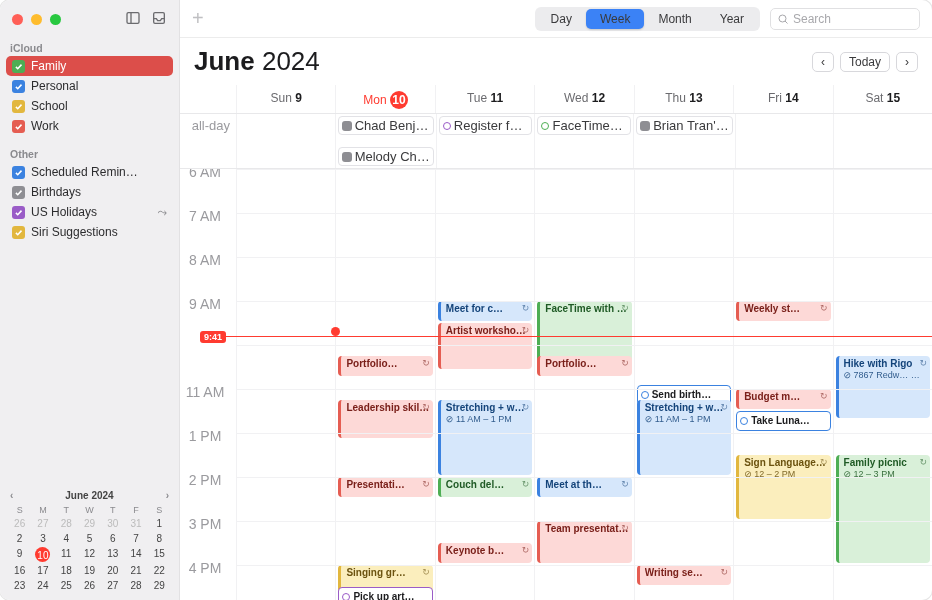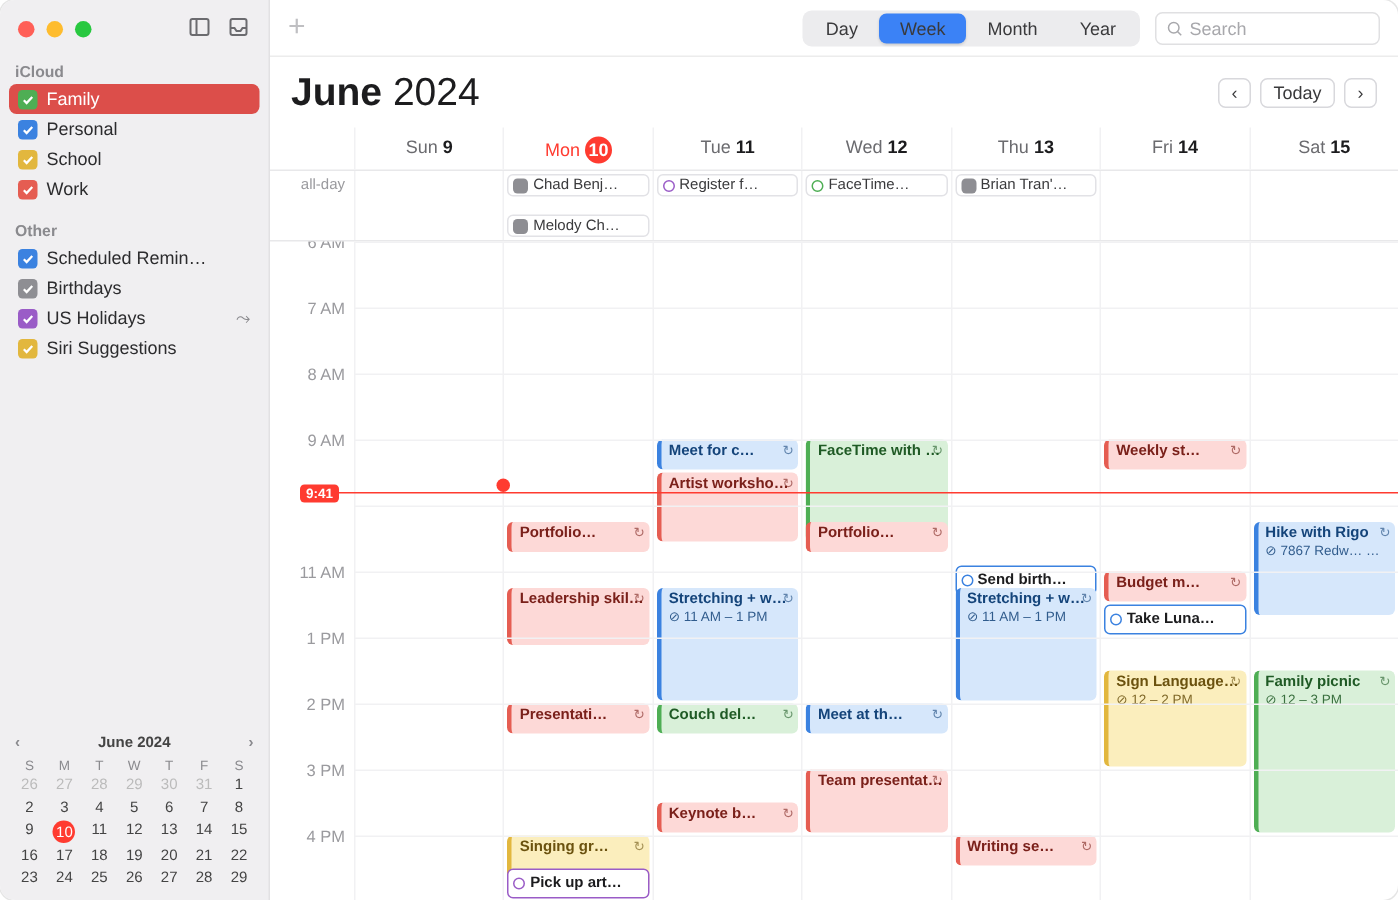--- a/index.html
+++ b/index.html
@@ -36,30 +36,30 @@
 .header{display:flex;align-items:center;padding:8px 14px}
 .month-title{font-size:26px;font-weight:700;color:#1c1c1e}
 .month-title .year{font-weight:400}
 .hdr-nav{margin-left:auto;display:flex;gap:6px}
 .navbtn{border:1px solid #d8d8dc;background:#fff;border-radius:5px;padding:2px 8px;font-size:12px;color:#3a3a3c;display:flex;align-items:center}
 .day-row{display:grid;grid-template-columns:56px repeat(7,1fr);border-bottom:1px solid #e8e8ea}
 .day-row .dh{padding:6px 0 4px;text-align:center;font-size:12px;color:#6b6b6f;border-left:1px solid #f1f1f3}
 .day-row .dh .num{color:#1c1c1e;font-weight:600}
 .day-row .dh.today .num{background:#ff3b30;color:#fff;border-radius:50%;display:inline-block;width:18px;height:18px;line-height:18px}
 .day-row .dh.today .dow{color:#ff3b30}
-.allday{display:grid;grid-template-columns:56px repeat(7,1fr);border-bottom:1px solid #e8e8ea;font-size:10px}
+.allday{display:grid;grid-template-columns:56px repeat(7,1fr);border-bottom:1px solid #e8e8ea;font-size:13px}
 .allday .lab{color:#9a9a9e;text-align:right;padding:4px 6px}
 .ad-cell{border-left:1px solid #f1f1f3;padding:2px;display:flex;flex-direction:column;gap:12px}
 .chip{display:flex;align-items:center;gap:3px;background:#fff;border:1px solid #e2e2e6;border-radius:4px;padding:1px 3px;color:#3a3a3c;white-space:nowrap;overflow:hidden}
 .chip .ico{width:10px;height:10px;border-radius:3px;display:inline-block;flex-shrink:0}
 .chip .open{width:8px;height:8px;border:1.5px solid;border-radius:50%;display:inline-block;flex-shrink:0}
 .grid{flex:1;overflow:hidden;position:relative}
 .grid-inner{display:grid;grid-template-columns:56px repeat(7,1fr);position:relative}
 .hour-col{display:flex;flex-direction:column}
-.hour-lab{height:44px;text-align:right;padding-right:6px;font-size:11px;color:#9a9a9e;position:relative;top:-5px}
+.hour-lab{height:44px;text-align:center;padding-right:6px;font-size:14px;color:#9a9a9e;position:relative;top:-5px}
 .day-col{border-left:1px solid #f1f1f3;position:relative}
 .hour-line{position:absolute;left:56px;right:0;border-top:1px solid #f1f1f3}
 .now-line{position:absolute;left:0;right:0;display:flex;align-items:center;z-index:5}
 .now-time{background:#ff3b30;color:#fff;font-size:9px;font-weight:600;padding:1px 4px;border-radius:3px;margin-left:20px}
 .now-bar{flex:1;height:1px;background:#ff3b30}
 .now-dot{width:9px;height:9px;background:#ff3b30;border-radius:50%;position:absolute}
 .ev{position:absolute;left:2px;right:2px;border-radius:4px;font-size:10px;padding:2px 3px 2px 5px;overflow:hidden;line-height:1.2;border-left:3px solid}
 .ev .r{position:absolute;top:2px;right:3px;font-size:9px;opacity:.6}
 .ev .t{font-weight:600;white-space:nowrap;overflow:hidden;text-overflow:ellipsis}
 .ev .s{font-size:9px;opacity:.85;white-space:nowrap;overflow:hidden;text-overflow:ellipsis}

